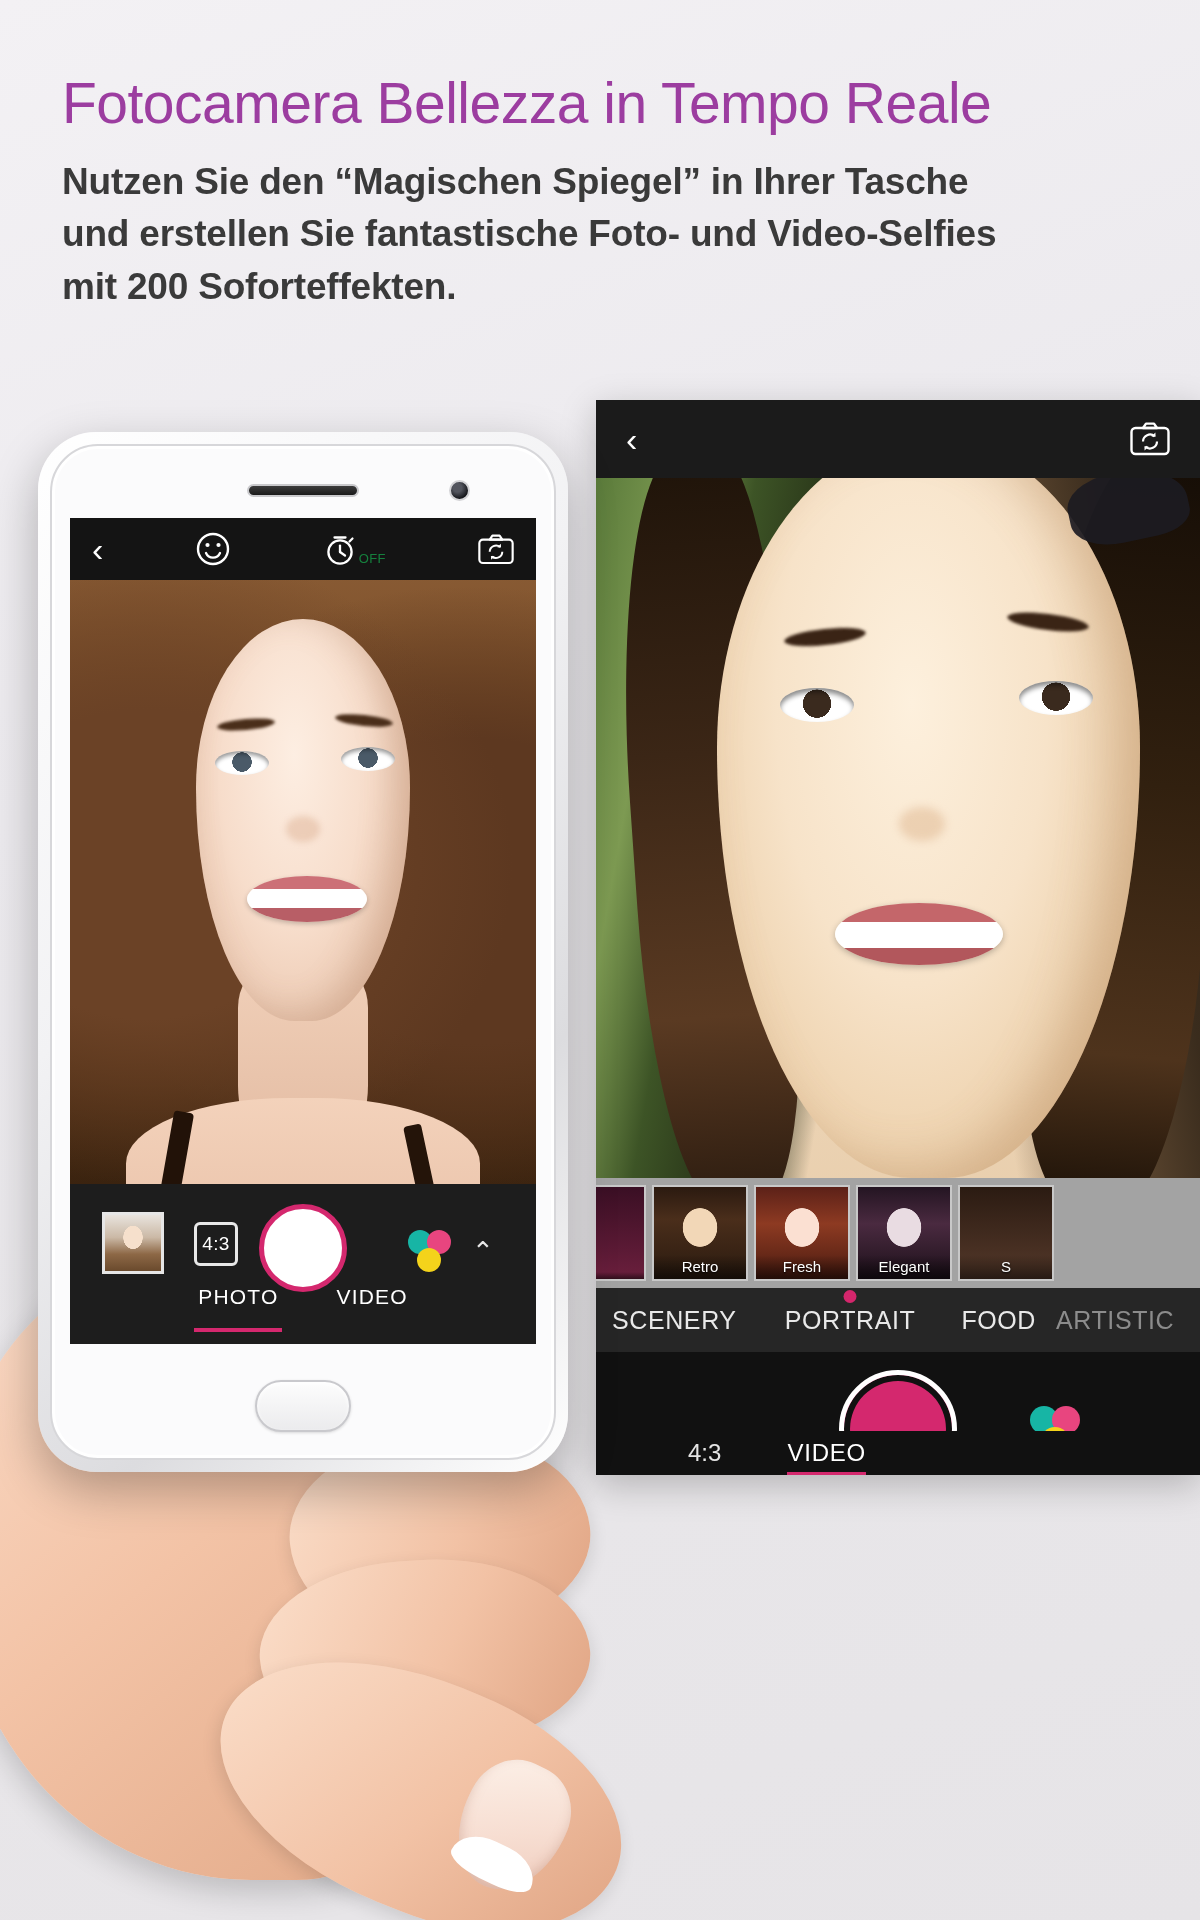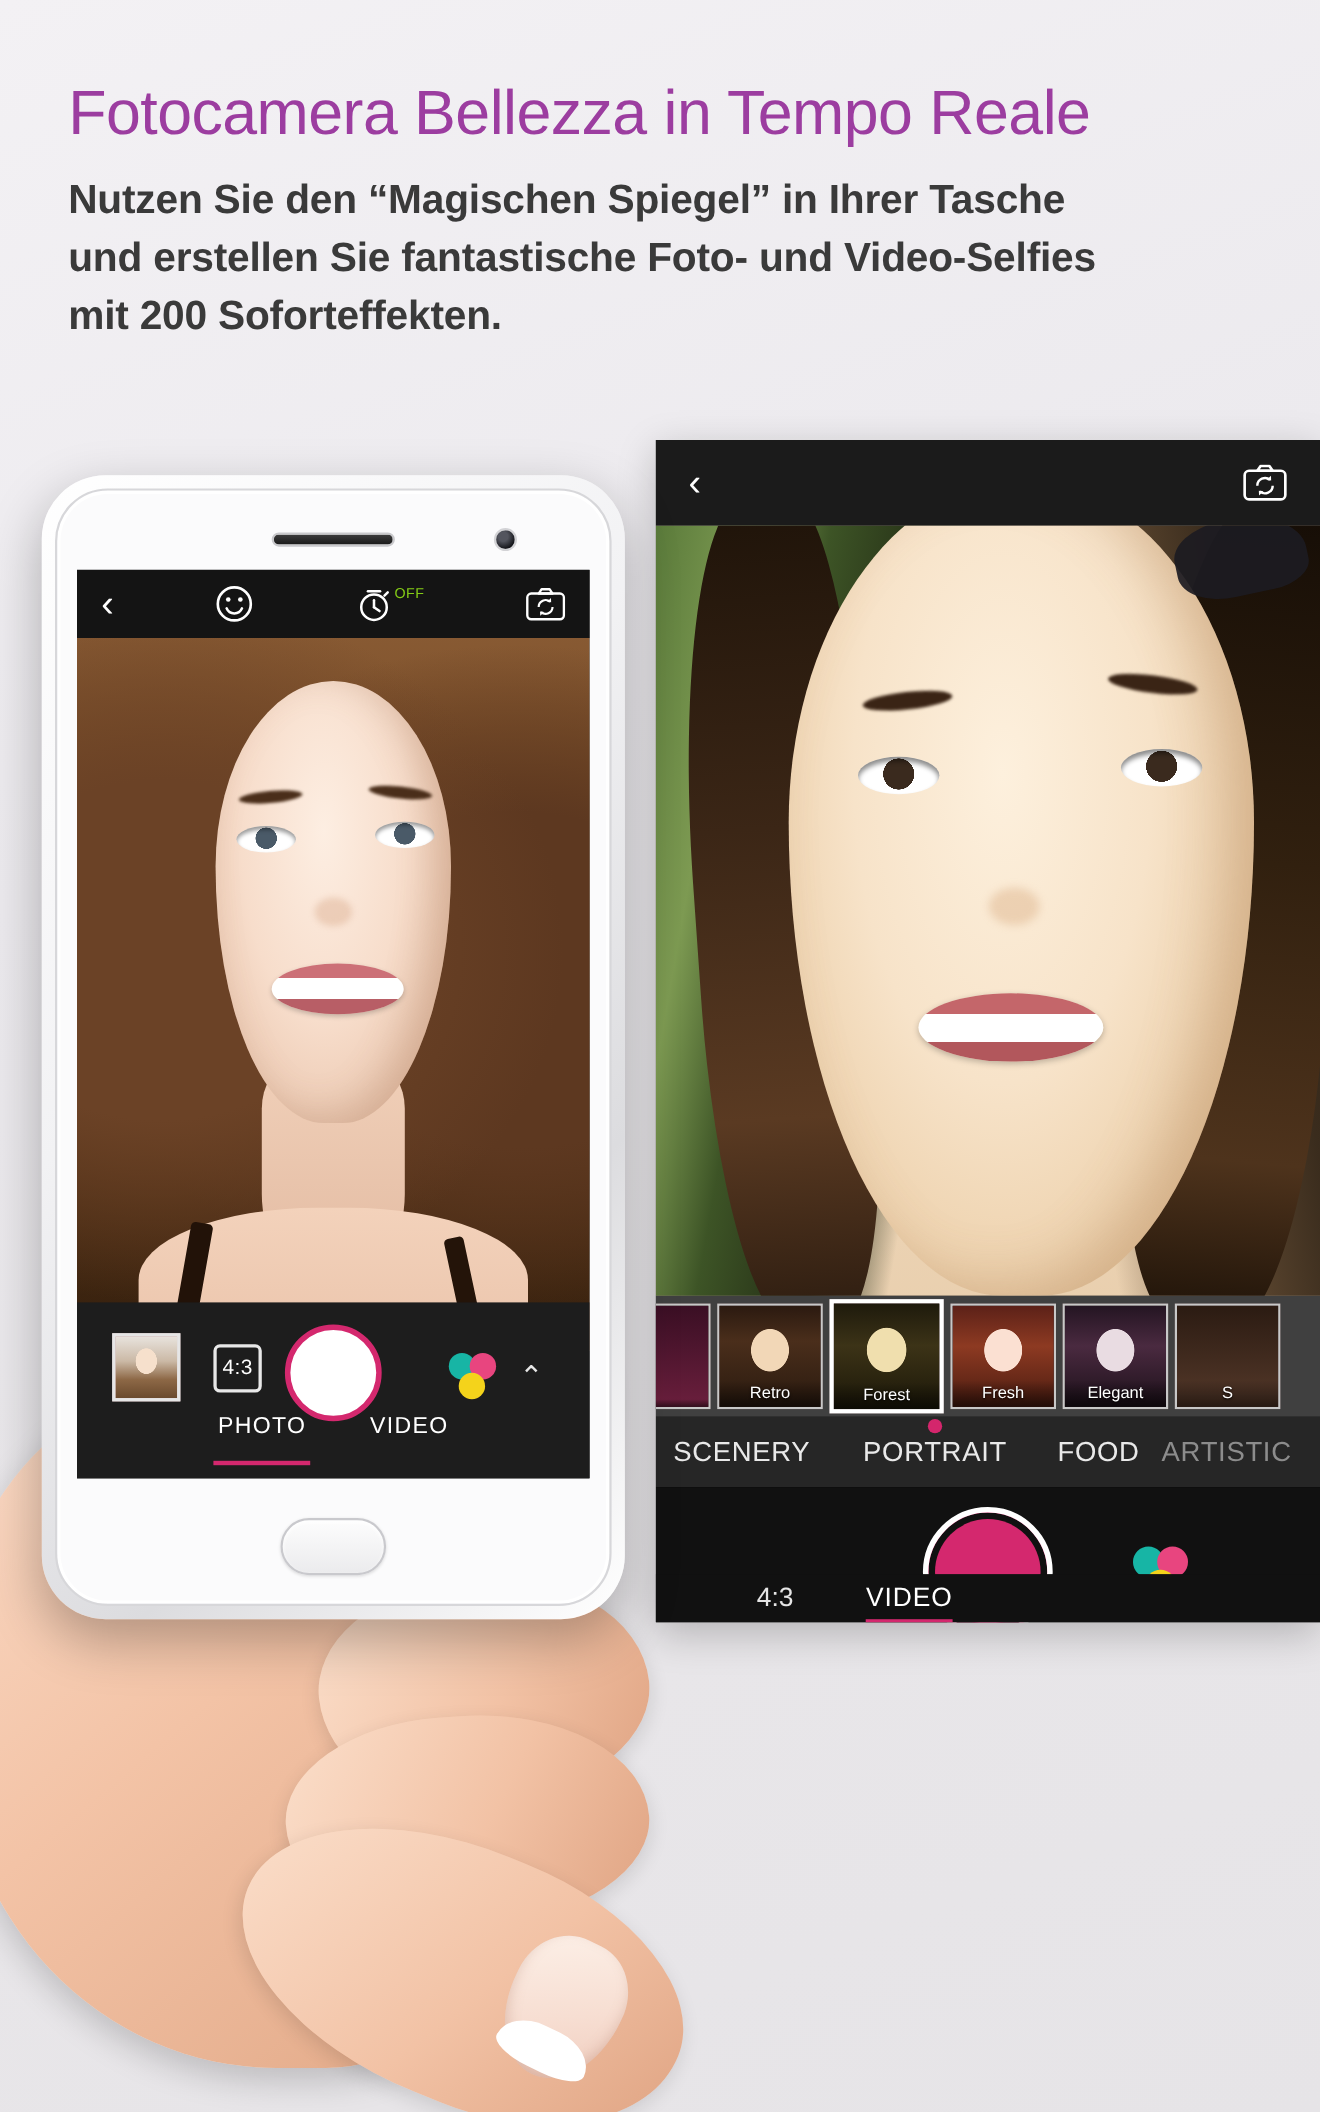--- a/index.html
+++ b/index.html
@@ -72,21 +72,21 @@
     background:rgba(205,150,100,.30); filter:blur(4px); }
   .bp-mouth{ position:absolute; width:168px; height:62px; border-radius:50%;
     background:linear-gradient(#c4666a 0 30%, #fff 30% 72%, #b2575c 72% 100%);
     box-shadow:0 2px 6px rgba(0,0,0,.25); }
   .bp-glasses { position:absolute; right:2%; top:-1%; width:120px; height:70px;
     border-radius:40% 55% 30% 40%; background:#1c1b22; opacity:.92;
     transform:rotate(-12deg); }
 
   .bp-filmstrip {
     position:absolute; left:0; top:778px; width:100%; height:110px;
-    background:#404040; display:flex; align-items:center; gap:6px;
+    background:#a3a3a3; display:flex; align-items:center; gap:6px;
     padding-left:0; overflow:hidden;
   }
   .bp-thumb {
     position:relative; flex:0 0 auto; width:96px; height:96px; overflow:hidden;
     border:2px solid #c8c8c8; background:#2a1414;
   }
   .bp-thumb.sel { border:4px solid #ffffff; width:104px; height:104px; }
   .bp-thumb .tface {
     position:absolute; inset:0;
     background:
@@ -297,21 +297,21 @@
     position:absolute; left:50%; bottom:26px; transform:translateX(-50%);
     width:96px; height:52px; border-radius:26px;
     background:linear-gradient(#fdfdfd,#ebebed);
     border:2px solid #c9c9cd;
     box-shadow:inset 0 2px 4px rgba(255,255,255,.9), 0 1px 3px rgba(0,0,0,.14);
   }
 
   
   .chev-back { color:#fff; font-size:34px; line-height:1; font-weight:300; }
   .icon-btn { color:#fff; display:flex; align-items:center; justify-content:center; }
-  .timer-wrap { display:flex; align-items:flex-start; gap:3px; color:#84cc16; }
+  .timer-wrap { display:flex; align-items:flex-end; gap:3px; color:#15803d; }
   .timer-off { font-size:13px; letter-spacing:.4px; }
   svg { display:block; }
 </style>
 </head>
 <body>
 
 <div class="header">
   <div class="title">Fotocamera Bellezza in Tempo Reale</div>
   <div class="subtitle">
     <div>Nutzen Sie den “Magischen Spiegel” in Ihrer Tasche</div>
@@ -352,24 +352,20 @@
     </div>
 
     <div class="bp-filmstrip">
       <div class="bp-thumb" style="margin-left:-46px;">
         <div class="tface" style="background:linear-gradient(180deg,#3a0f24,#6b1f3d);"></div>
         <div class="tlabel"></div>
       </div>
       <div class="bp-thumb">
         <div class="tface"></div>
         <div class="tlabel">Retro</div>
-      </div>
-      <div class="bp-thumb sel">
-        <div class="tface" style="background:radial-gradient(ellipse at 50% 44%, #f0dfae 0 26%, transparent 27%),linear-gradient(180deg,#1e1a0c 0%,#3c3317 40%,#1b1708 100%);"></div>
-        <div class="tlabel">Forest</div>
       </div>
       <div class="bp-thumb">
         <div class="tface" style="background:radial-gradient(ellipse at 50% 44%, #fbe0d2 0 26%, transparent 27%),linear-gradient(180deg,#5c2118 0%,#8d3a22 40%,#4a1b10 100%);"></div>
         <div class="tlabel">Fresh</div>
       </div>
       <div class="bp-thumb">
         <div class="tface" style="background:radial-gradient(ellipse at 50% 44%, #e9dce2 0 26%, transparent 27%),linear-gradient(180deg,#241522 0%,#4a2a40 40%,#1c1019 100%);"></div>
         <div class="tlabel">Elegant</div>
       </div>
       <div class="bp-thumb">

